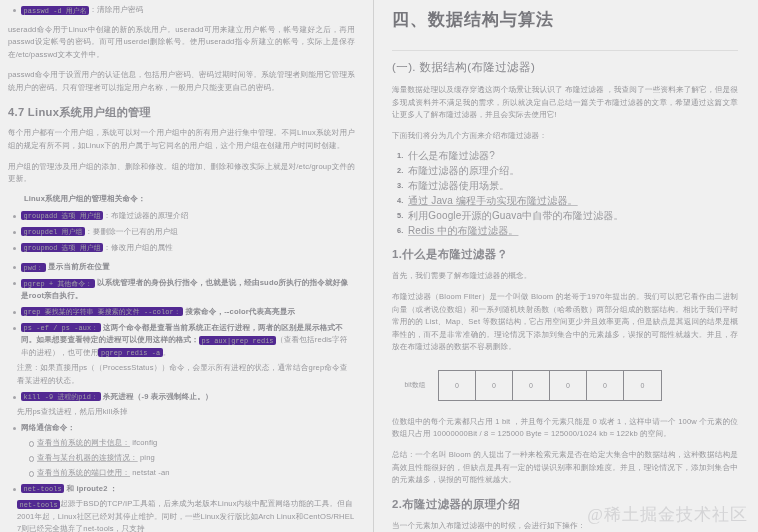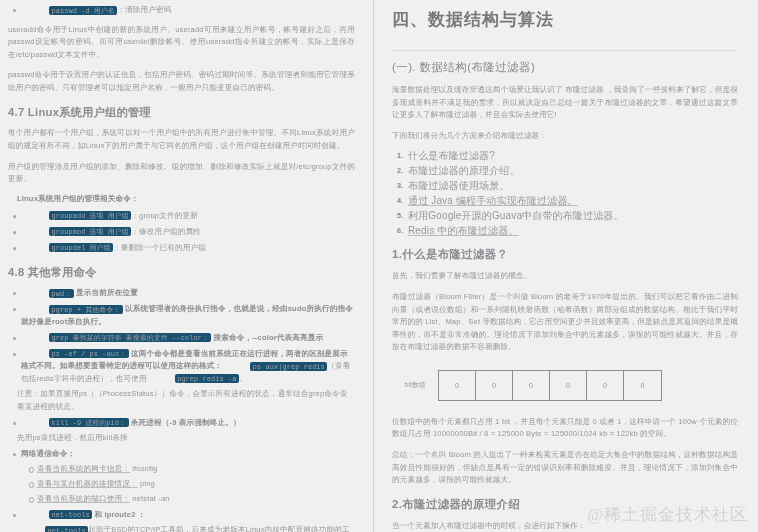--- a/index.html
+++ b/index.html
@@ -63,21 +63,21 @@
     font-size: 11.2px;
     font-weight: bold;
     color: #8d8d93;
     letter-spacing: .3px;
     margin: 11px 0 7px 0;
   }
   .lead {
     font-size: 7.6px;
     color: #8e8e94;
     font-weight: bold;
-    margin: 0 0 6px 9px;
+    margin: 0 0 6px 16px;
     letter-spacing: .15px;
   }
 
   
   ul.bul {
     list-style: none;
     margin: 0 0 7px 0;
     padding: 0 0 0 13px;
   }
   ul.bul > li {
@@ -143,27 +143,26 @@
   .li-note {
     display: block;
     margin: 3px 0 3px -4px;
     color: #9a9a9f;
   }
 
   
   code, .code {
     font-family: "Liberation Mono", "DejaVu Sans Mono", monospace;
     font-size: 6.9px;
-    background: #0c4a6e;
+    background: #4c1d95;
     color: #a5a5aa;
     padding: 0.5px 2.5px;
     border-radius: 2px;
     letter-spacing: .1px;
     white-space: nowrap;
-    margin-left: 28px;
   }
   .lnk {
     color: #9b9ba0;
     text-decoration: underline;
     text-decoration-color: #c4c4c8;
   }
   .strong { font-weight: bold; color: #909096; }
 
   
   .figure {
@@ -227,31 +226,30 @@
     <p class="para">useradd命令用于Linux中创建的新的系统用户。useradd可用来建立用户帐号，帐号建好之后，再用passwd设定帐号的密码。而可用userdel删除帐号。使用useradd指令所建立的帐号，实际上是保存在/etc/passwd文本文件中。</p>
     <p class="para">passwd命令用于设置用户的认证信息，包括用户密码、密码过期时间等。系统管理者则能用它管理系统用户的密码。只有管理者可以指定用户名称，一般用户只能变更自己的密码。</p>
 
     <h3 class="h-sec-l">4.7 Linux系统用户组的管理</h3>
     <p class="para">每个用户都有一个用户组，系统可以对一个用户组中的所有用户进行集中管理。不同Linux系统对用户组的规定有所不同，如Linux下的用户属于与它同名的用户组，这个用户组在创建用户时同时创建。</p>
     <p class="para">用户组的管理涉及用户组的添加、删除和修改。组的增加、删除和修改实际上就是对/etc/group文件的更新。</p>
     <p class="lead">Linux系统用户组的管理相关命令：</p>
 
     <ul class="bul">
       <li>
-        <code class="code">groupadd 选项 用户组</code><span>：group文件的更新</span>
+        <code class="code">groupadd 选项 用户组</code><span>：布隆过滤器的原理介绍</span>
+      </li>
+      <li>
+        <code class="code">groupdel 用户组</code><span>：要删除一个已有的用户组</span>
       </li>
       <li>
         <code class="code">groupmod 选项 用户组</code><span>：修改用户组的属性</span>
       </li>
-      <li>
-        <code class="code">groupdel 用户组</code><span>：要删除一个已有的用户组</span>
-      </li>
     </ul>
 
-    <h3 class="h-sec-l">4.8 其他常用命令</h3>
 
     <ul class="bul">
       <li>
         <code class="code">pwd：</code><span class="strong"> 显示当前所在位置</span>
       </li>
       <li>
         <code class="code">pgrep + 其他命令：</code><span class="strong"> 以系统管理者的身份执行指令，也就是说，经由sudo所执行的指令就好像是root亲自执行。</span>
       </li>
       <li>
         <code class="code">grep 要找某的字符串 要搜索的文件 --color：</code><span class="strong"> 搜索命令，--color代表高亮显示</span>

